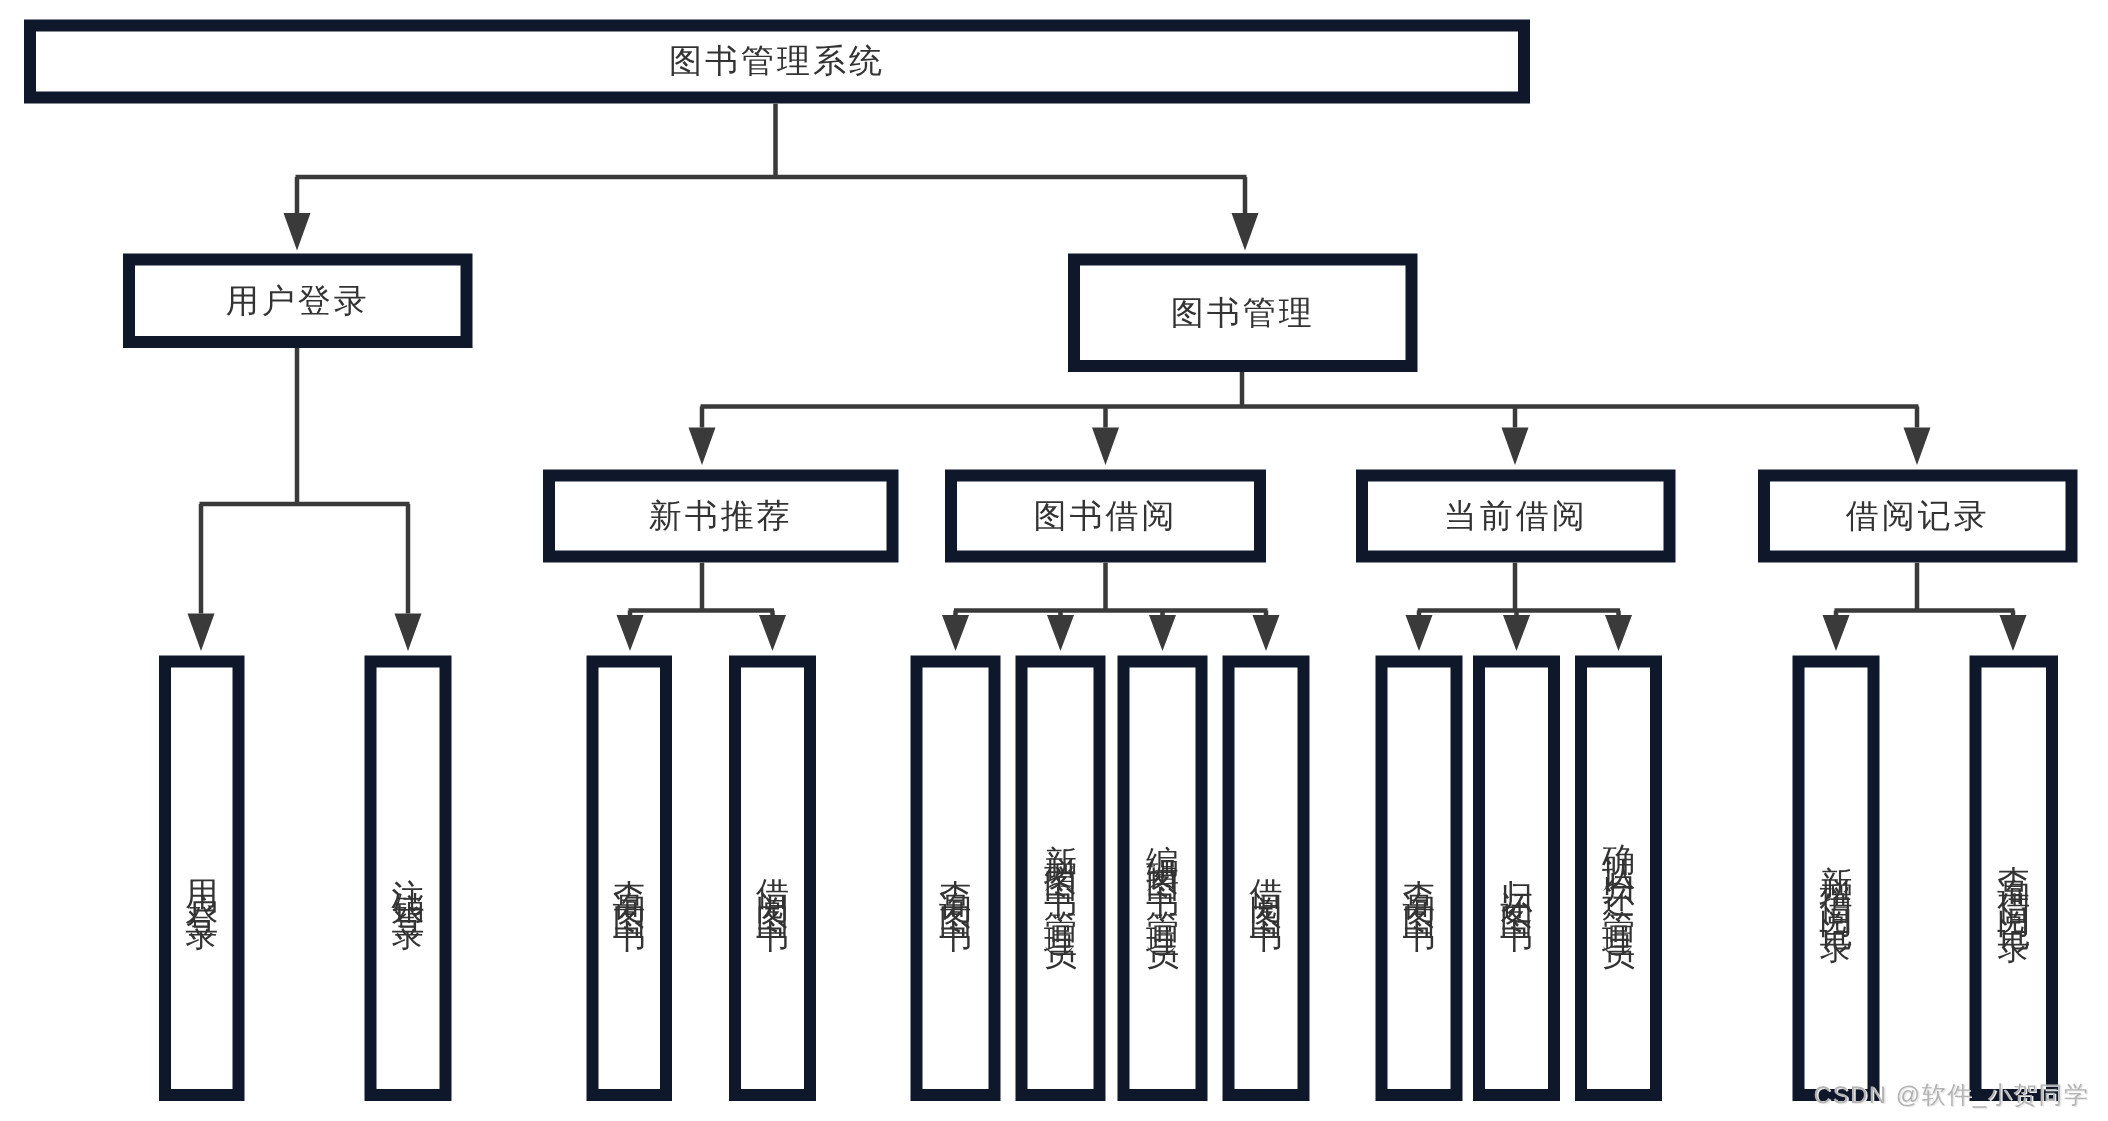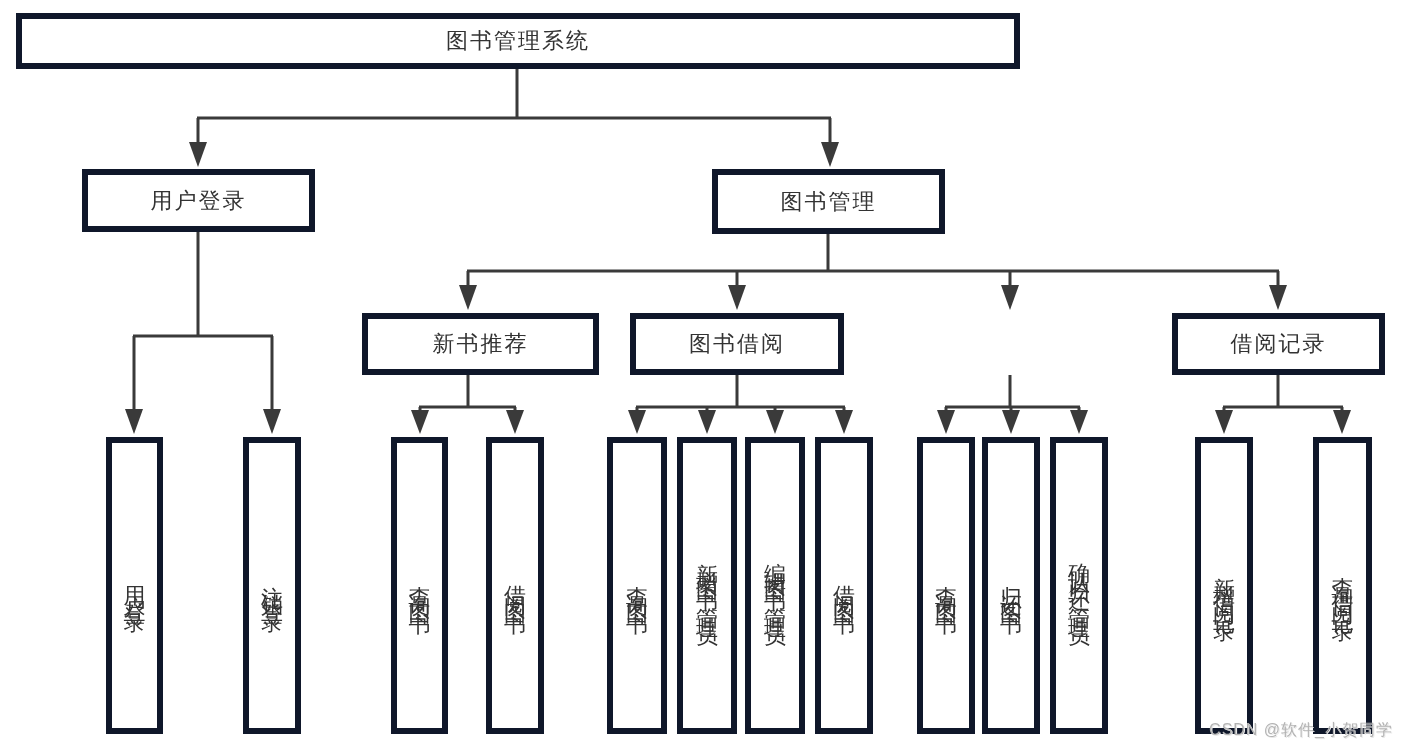--- a/index.html
+++ b/index.html
@@ -4,34 +4,34 @@
 <style>
   html,body { margin:0; padding:0; background:#ffffff; }
   .stage {
     position:relative; width:1405px; height:747px;
     background:#ffffff; overflow:hidden;
     font-family:"Liberation Sans","DejaVu Sans",sans-serif;
   }
   .connectors { position:absolute; left:0; top:0; width:1405px; height:747px; }
   .node {
     position:absolute; box-sizing:border-box;
-    border:6px solid #0f172a; background:#ffffff; color:#333333;
+    border:8px solid #0f172a; background:#ffffff; color:#333333;
     display:flex; align-items:center; justify-content:center;
     text-align:center;
   }
   .node-h { font-size:22px; letter-spacing:2px; white-space:nowrap; }
   .node-v {
     writing-mode:vertical-rl; text-orientation:mixed;
     font-size:22px; letter-spacing:9px; line-height:1;
   }
   
   .n-root    { left:16px;   top:13px;  width:1004px; height:56px; }
   
   .n-l2-user { left:82px;   top:169px; width:233px;  height:63px; }
-  .n-l2-book { left:712px;  top:169px; width:233px;  height:65px; }
+  .n-l2-book { left:712px;  top:169px; width:233px;  height:79px; }
   
   .n-l3-new     { left:362px;  top:313px; width:237px; height:62px; }
   .n-l3-borrow  { left:630px;  top:313px; width:214px; height:62px; }
   .n-l3-current { left:904px;  top:313px; width:213px; height:62px; }
   .n-l3-record  { left:1172px; top:313px; width:213px; height:62px; }
   
   .leaf { top:437px; height:297px; }
   .n-a1 { left:106px;  width:57px; }
   .n-a2 { left:243px;  width:58px; }
   .n-b1 { left:391px;  width:57px; }
@@ -96,20 +96,21 @@
     </g>
   </svg>
 
   <div class="node node-h n-root">图书管理系统</div>
 
   <div class="node node-h n-l2-user">用户登录</div>
   <div class="node node-h n-l2-book">图书管理</div>
 
   <div class="node node-h n-l3-new">新书推荐</div>
   <div class="node node-h n-l3-borrow">图书借阅</div>
+  <div class="node node-h n-l3-current">当前借阅</div>
   <div class="node node-h n-l3-record">借阅记录</div>
 
   <div class="node node-v leaf n-a1">用户登录</div>
   <div class="node node-v leaf n-a2">注销登录</div>
 
   <div class="node node-v leaf n-b1">查询图书</div>
   <div class="node node-v leaf n-b2">借阅图书</div>
 
   <div class="node node-v leaf n-c1">查询图书</div>
   <div class="node node-v leaf n-c2">新增图书（管理员）</div>

